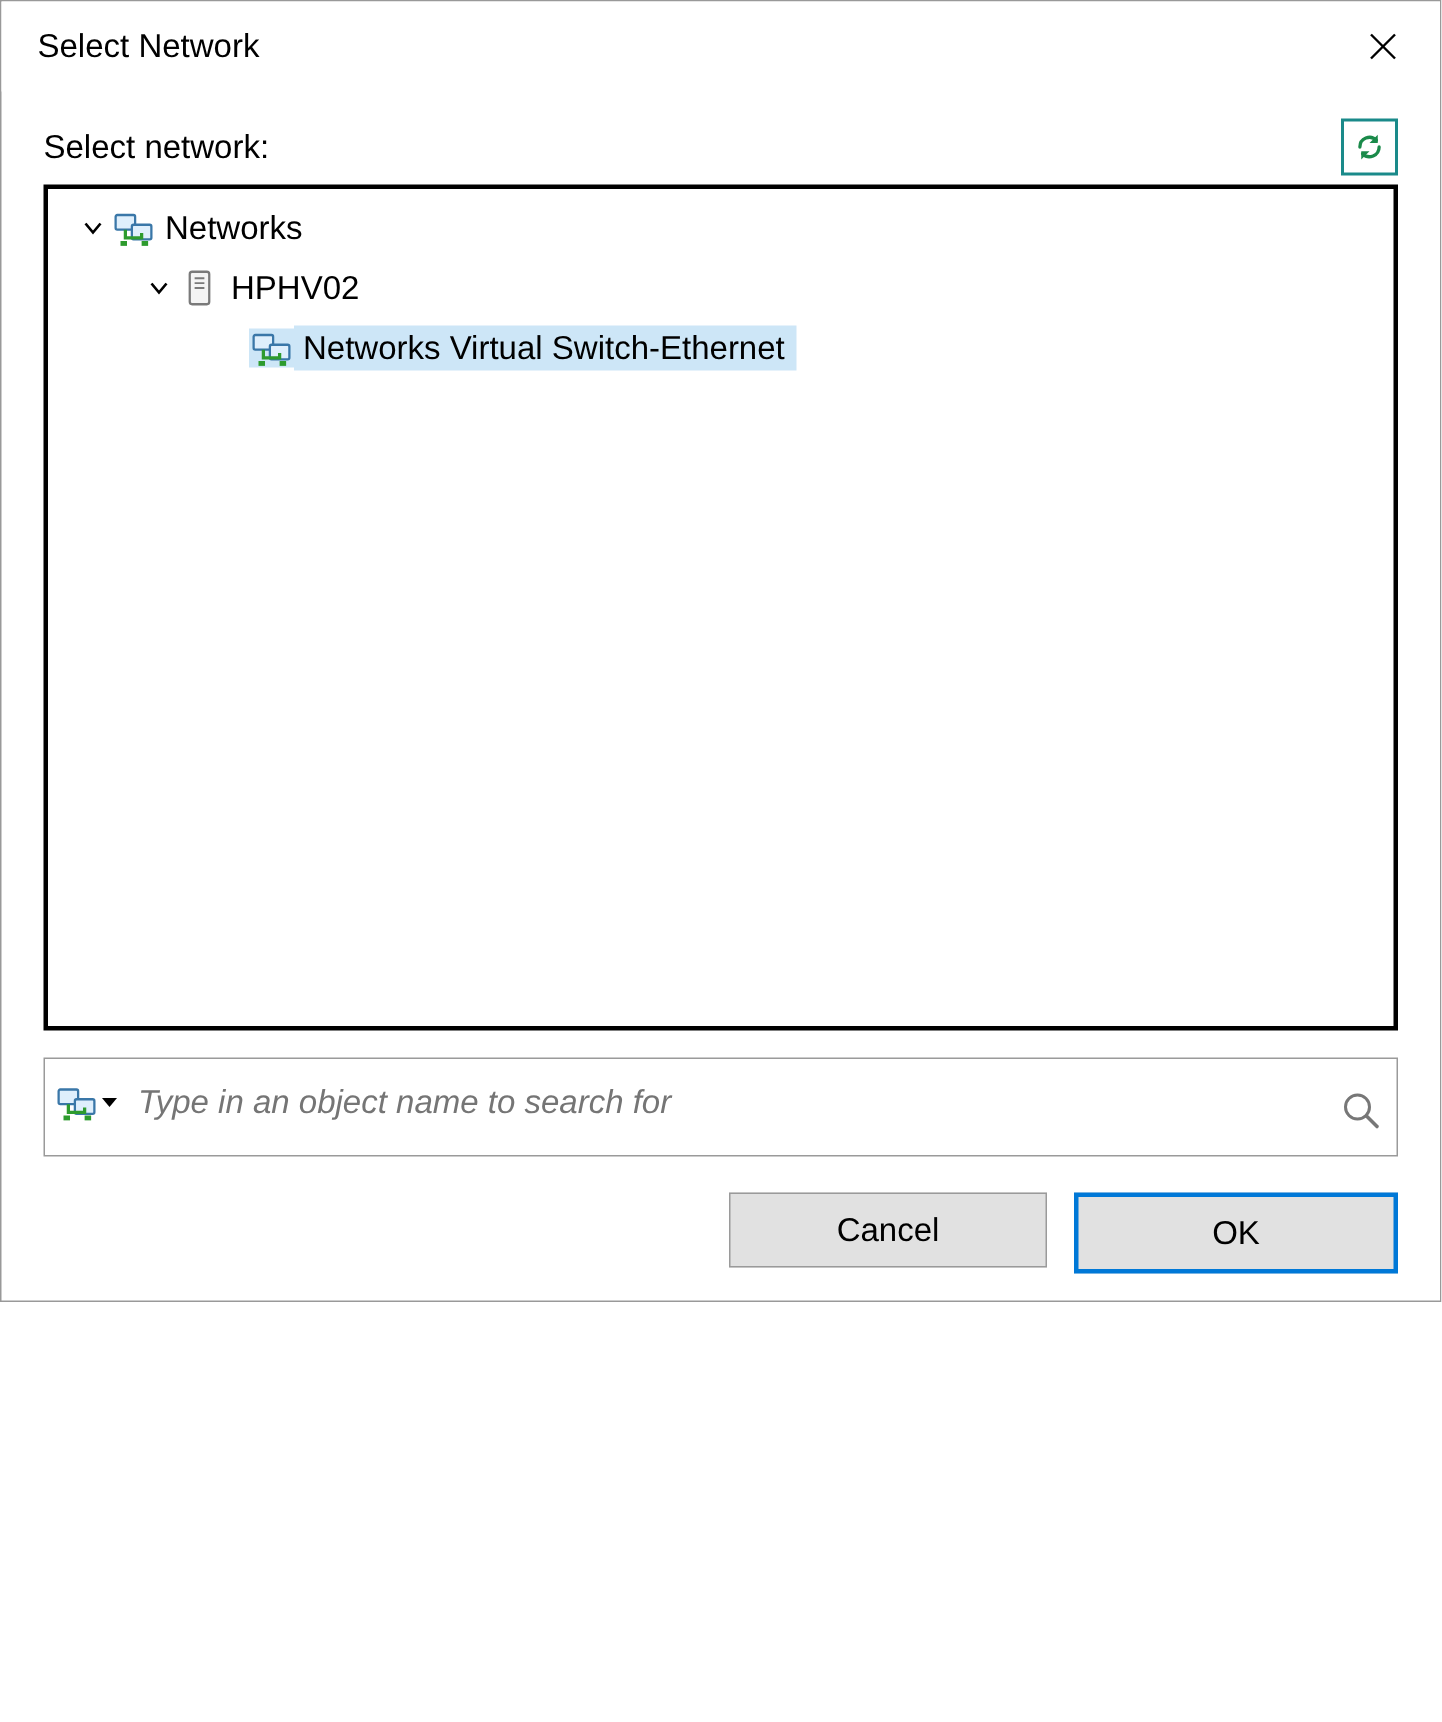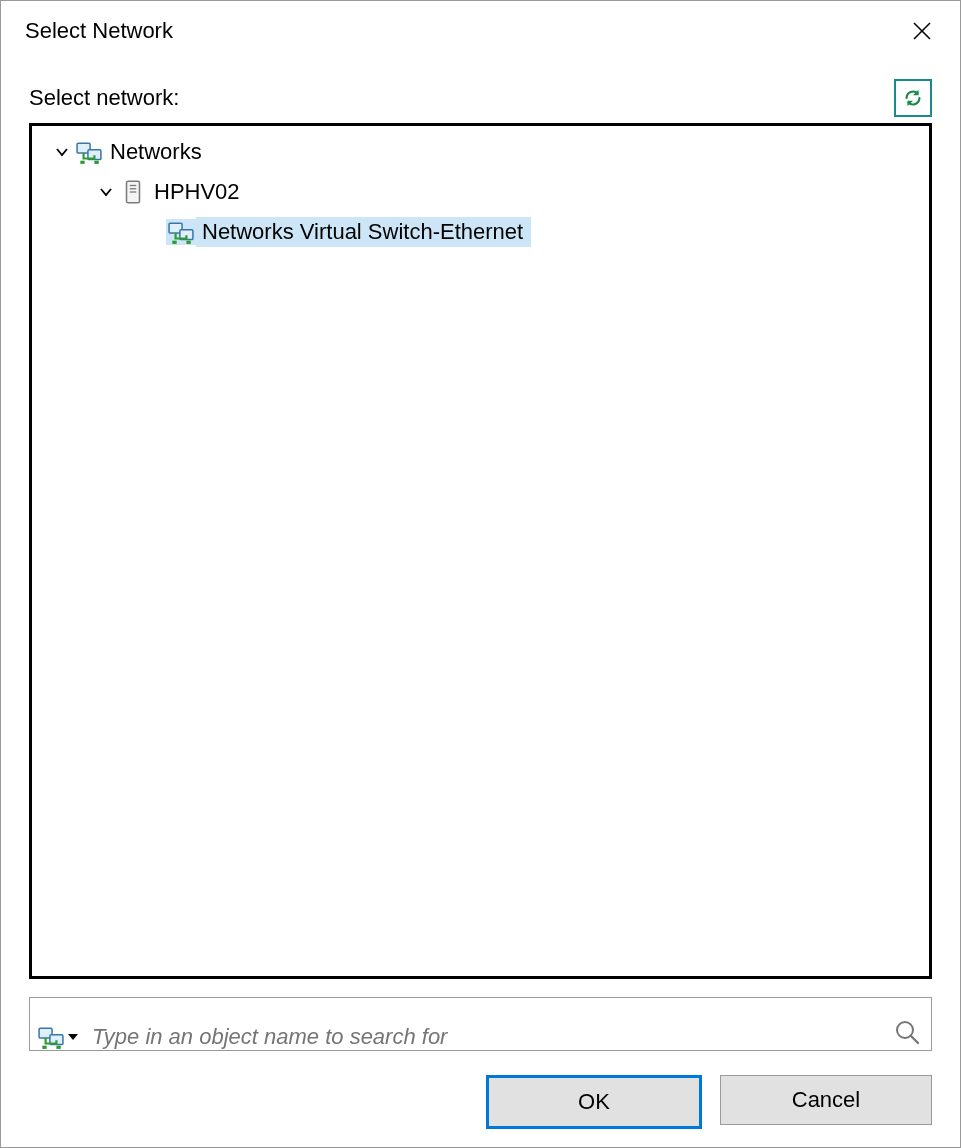--- a/index.html
+++ b/index.html
@@ -8,21 +8,21 @@
     width: 961px;
     height: 1148px;
     font-family: "Segoe UI", Tahoma, sans-serif;
     font-size: 22px;
     background: #ffffff;
     color: #000000;
     overflow: hidden;
   }
   .window {
     width: 961px;
-    height: 1148px;
+    height: 868px;
     border: 1px solid #999;
     box-sizing: border-box;
     display: flex;
     flex-direction: column;
     background: #fff;
   }
   
   .titlebar {
     height: 60px;
     display: flex;
@@ -105,22 +105,22 @@
   .selected .icon,
   .selected .txt {
     background: #cde6f7;
   }
   
   .search-box {
     margin-top: 18px;
     border: 1px solid #9a9a9a;
     height: 48px;
     display: flex;
-    align-items: flex-end;
-    padding: 4px 6px 0 8px;
+    align-items: flex-start;
+    padding: 16px 6px 0 8px;
     background: #fff;
   }
   .search-type {
     display: flex;
     align-items: center;
     padding-right: 6px;
     cursor: pointer;
   }
   .search-type svg.net { width: 26px; height: 26px; }
   .search-type svg.drop { width: 10px; height: 10px; margin-left: 4px; }
@@ -267,22 +267,22 @@
       <input class="search-input" type="text" placeholder="Type in an object name to search for" style="">
       <div class="search-btn">
         <svg viewBox="0 0 26 26">
           <circle cx="11" cy="11" r="8" fill="none" stroke="#777" stroke-width="2"></circle>
           <line x1="17" y1="17" x2="24" y2="24" stroke="#777" stroke-width="2.4" stroke-linecap="round"></line>
         </svg>
       </div>
     </div>
 
     <div class="footer">
+      <div class="btn">
+        <span>Cancel</span>
+      </div>
       <div class="btn primary">
         <span>OK</span>
       </div>
-      <div class="btn">
-        <span>Cancel</span>
-      </div>
     </div>
 
   </div>
 </div>
 
 </body></html>

